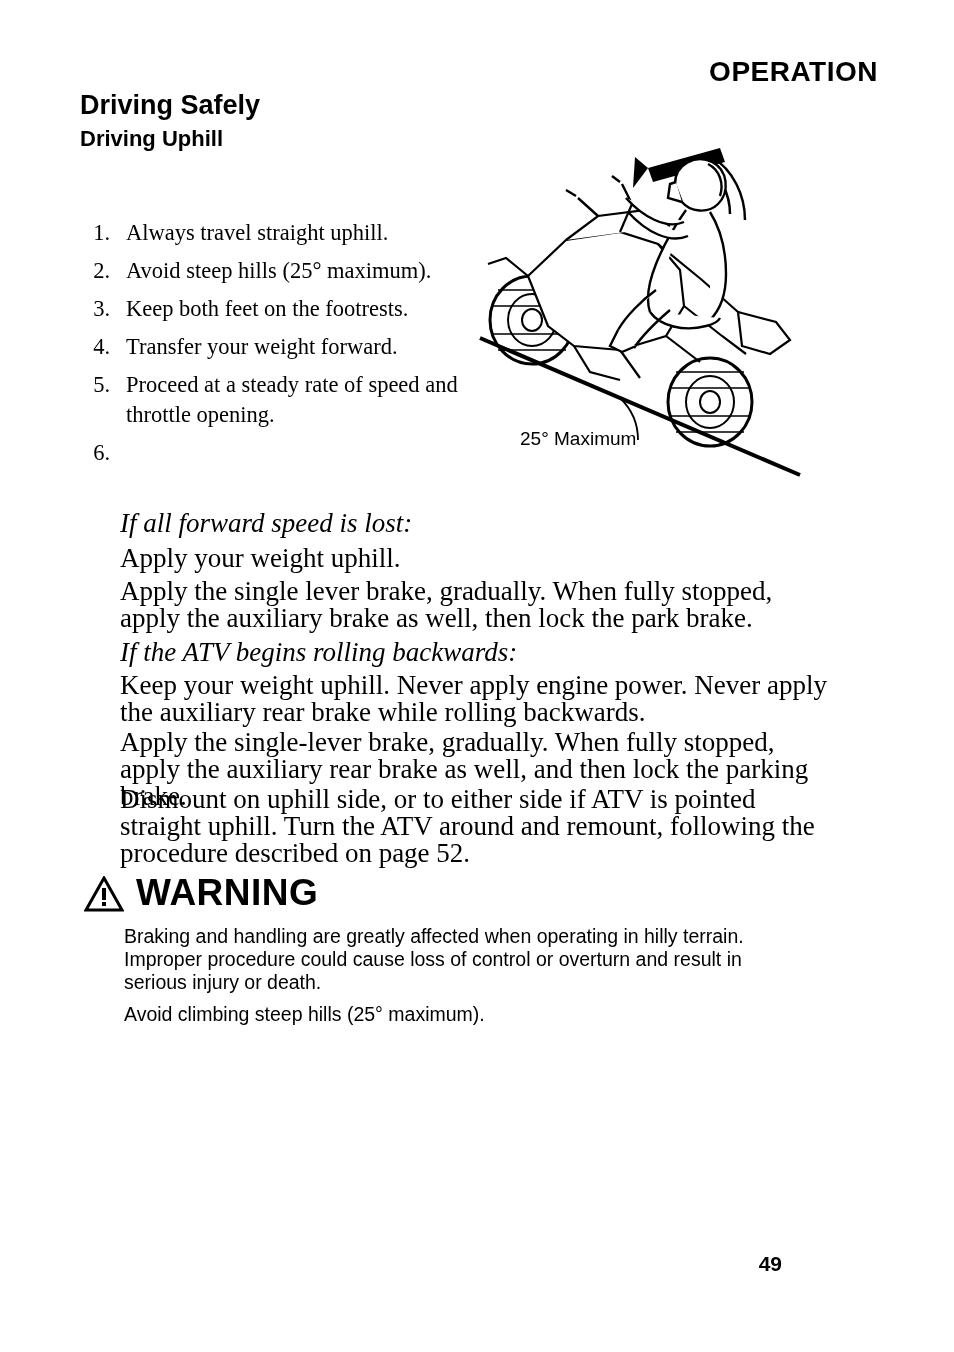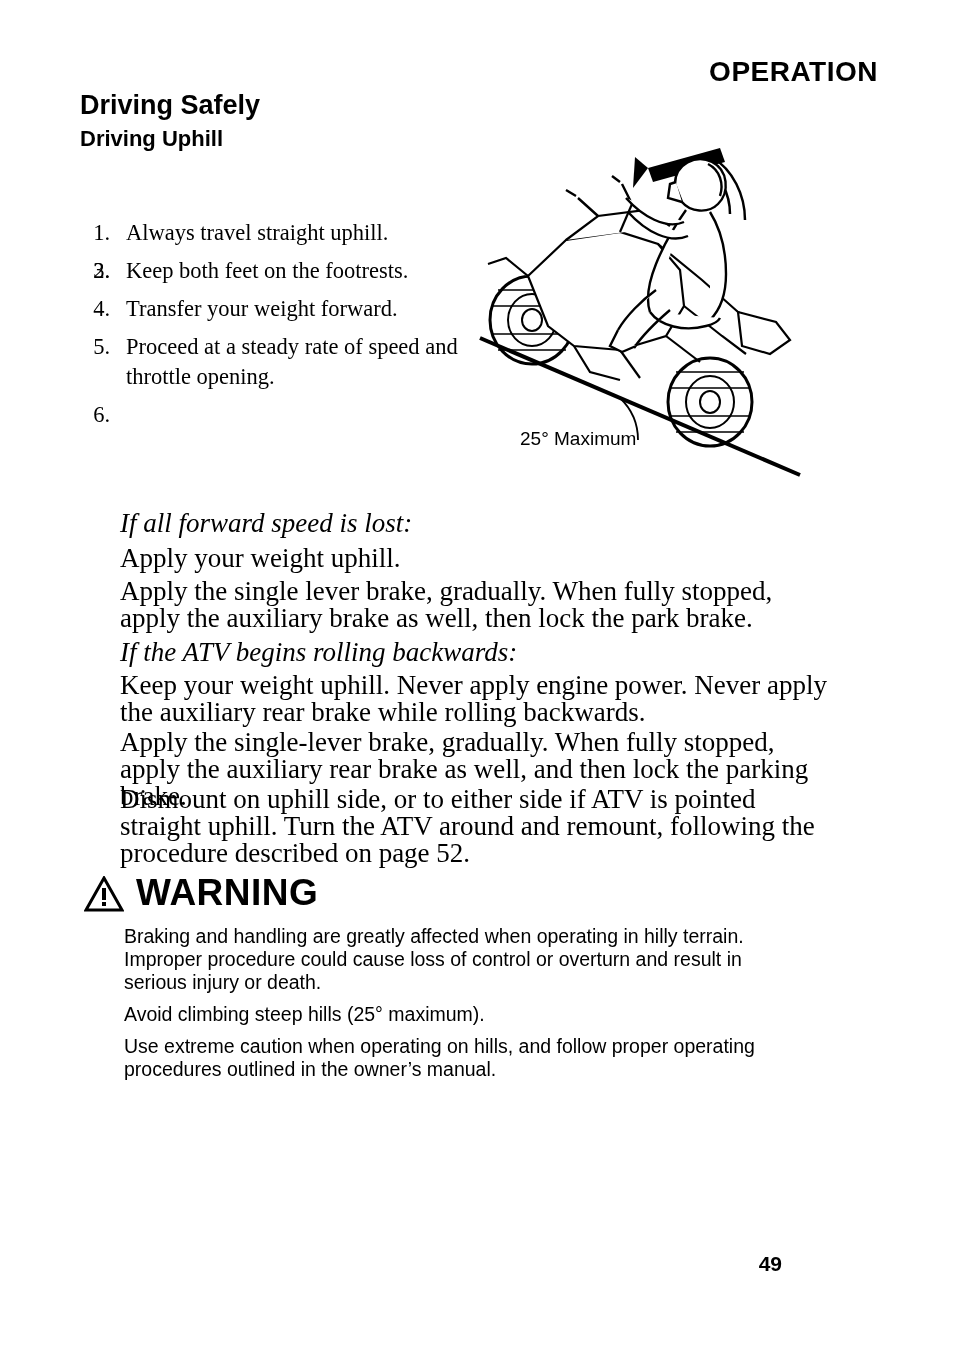--- a/index.html
+++ b/index.html
@@ -151,21 +151,21 @@
 <div class="page">
 
   <div class="page-header">OPERATION</div>
 
   <div class="h1">Driving Safely</div>
   <div class="h2">Driving Uphill</div>
 
 
   <ol class="list">
     <li><span class="num">1.</span><span>Always travel straight uphill.</span></li>
-    <li><span class="num">2.</span></li>
+    <li><span class="num">2.</span><span>Avoid steep hills (25° maximum).</span></li>
     <li><span class="num">3.</span><span>Keep both feet on the footrests.</span></li>
     <li><span class="num">4.</span><span>Transfer your weight forward.</span></li>
     <li><span class="num">5.</span><span>Proceed at a steady rate of speed and throttle opening.</span></li>
     <li><span class="num">6.</span></li>
   </ol>
 
   <div class="figure">
     <svg width="345" height="350" viewBox="0 0 345 350" fill="none" stroke="#000" stroke-width="2">
 
       <g stroke="none" fill="#000">
@@ -251,16 +251,15 @@
     <svg width="40" height="36" viewBox="0 0 40 36">
       <polygon points="20,2 38,34 2,34" fill="none" stroke="#000" stroke-width="3"></polygon>
       <rect x="18" y="12" width="4" height="12" fill="#000"></rect>
       <rect x="18" y="26" width="4" height="4" fill="#000"></rect>
     </svg>
   </div>
   <div class="warn-title" style="left:136px;">WARNING</div>
 
   <div class="warn-body" style="top:925px;">Braking and handling are greatly affected when operating in hilly terrain.  Improper procedure could cause loss of control or overturn and result in serious injury or death.</div>
   <div class="warn-body" style="top:1003px;">Avoid climbing steep hills (25° maximum).</div>
-  <div class="warn-body" style="top:1035px;">Use extreme caution when operating on hills, and follow proper operating procedures outlined in the owner’s manual.</div>
 
   <div class="page-number">49</div>
 </div>
 
 </body></html>

